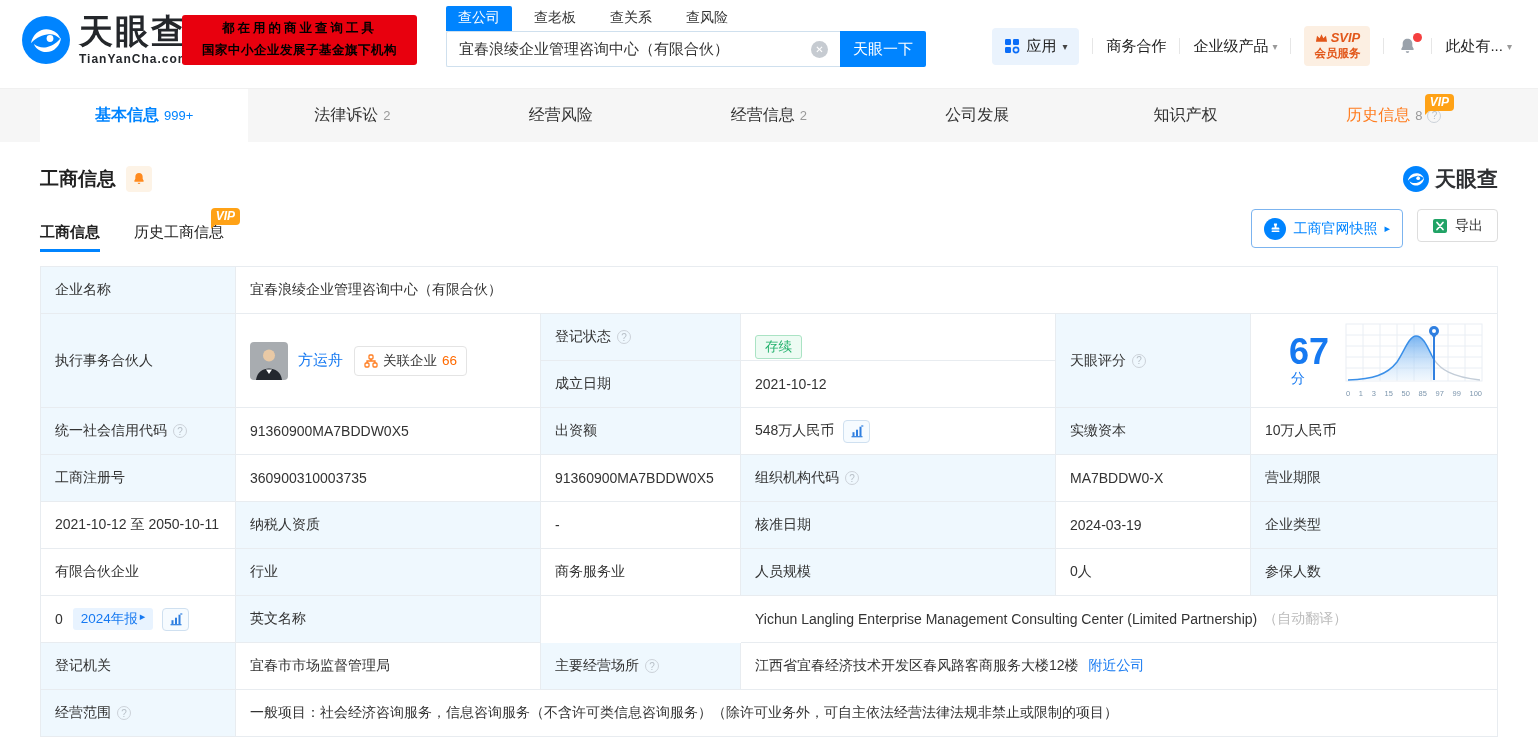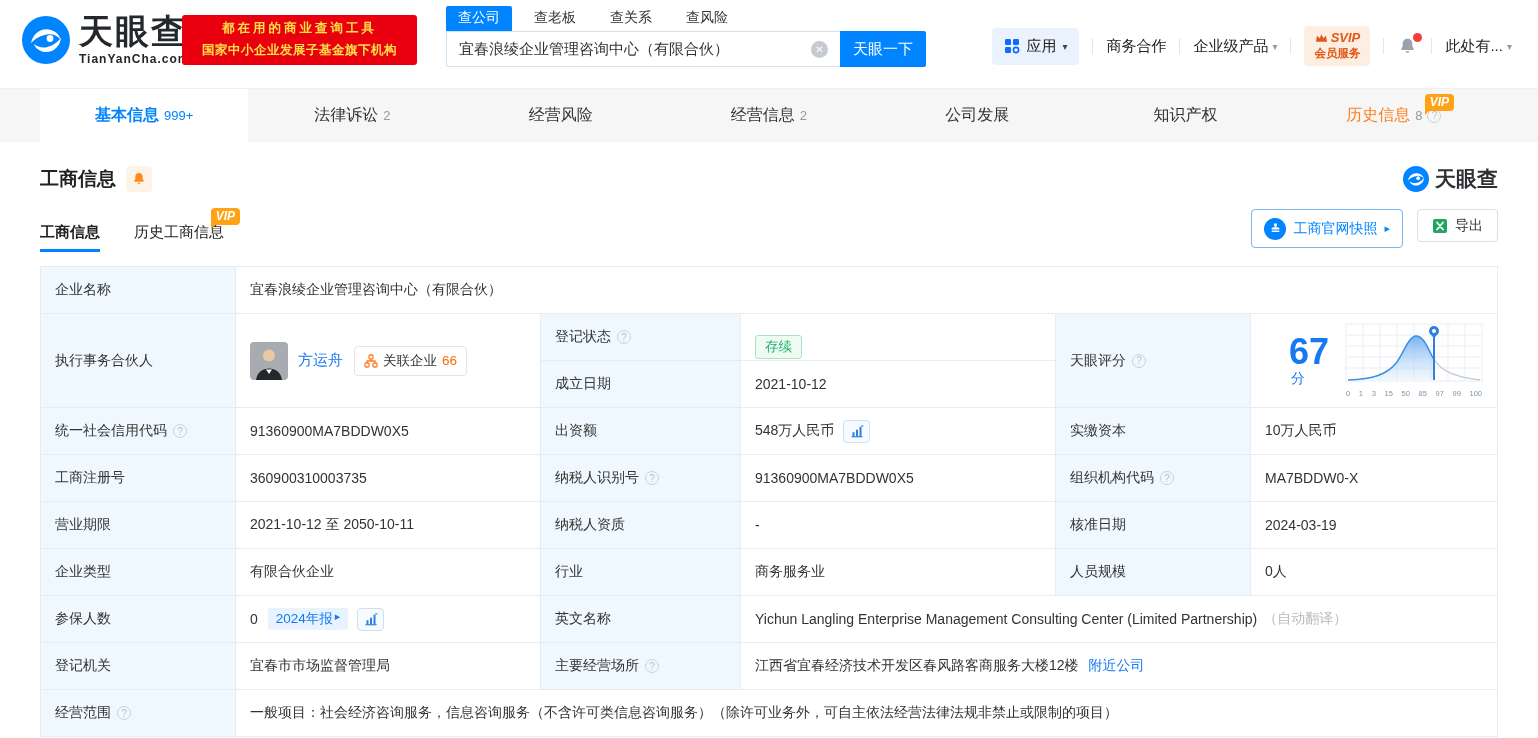--- a/index.html
+++ b/index.html
@@ -5,21 +5,21 @@
   * { box-sizing: border-box; margin: 0; padding: 0; }
   html,body { width:1538px; height:738px; overflow:hidden; background:#fff;
     font-family:"Liberation Sans","DejaVu Sans",sans-serif; color:#333; font-size:14px; }
 
   
   .header { position:relative; height:88px; background:#fff; }
   .logo { position:absolute; left:22px; top:14px; display:flex; align-items:center; gap:9px; cursor:pointer; }
   .logo-cn { font-size:34px; font-weight:bold; color:#24272b; line-height:1; letter-spacing:2px; }
   .logo-en { font-size:12px; font-weight:bold; color:#24272b; letter-spacing:1px; margin-top:4px; }
   .banner { position:absolute; left:182px; top:15px; width:235px; height:50px; background:#e8000e;
-    color:#fde047; border-radius:3px; display:flex; flex-direction:column; justify-content:center;
+    color:#000000; border-radius:3px; display:flex; flex-direction:column; justify-content:center;
     align-items:center; font-size:12.5px; font-weight:bold; line-height:1.75; }
   .banner .l1 { letter-spacing:3px; }
   .banner .l2 { letter-spacing:0.5px; }
 
   .search-area { position:absolute; left:446px; top:6px; width:480px; }
   .search-tabs { display:flex; gap:10px; }
   .stab { font-size:14px; color:#333; padding:3px 12px 4px; cursor:pointer; }
   .stab.active { background:#0084ff; color:#fff; border-radius:2px 2px 0 0; }
   .search-box { display:flex; height:36px; position:relative; }
   .search-box input { flex:1; border:1px solid #cfe0ee; border-right:none; padding:0 40px 0 12px;
@@ -405,24 +405,20 @@
     <div class="cell">
       <span>10万人民币</span>
     </div>
 
     <div class="cell lab">
       <span>工商注册号</span>
     </div>
     <div class="cell">
       <span>360900310003735</span>
     </div>
-    <div class="cell lab">
-      <span>纳税人识别号</span>
-      <span class="qicon"></span>
-    </div>
     <div class="cell">
       <span>91360900MA7BDDW0X5</span>
     </div>
     <div class="cell lab">
       <span>组织机构代码</span>
       <span class="qicon"></span>
     </div>
     <div class="cell">
       <span>MA7BDDW0-X</span>
     </div>

